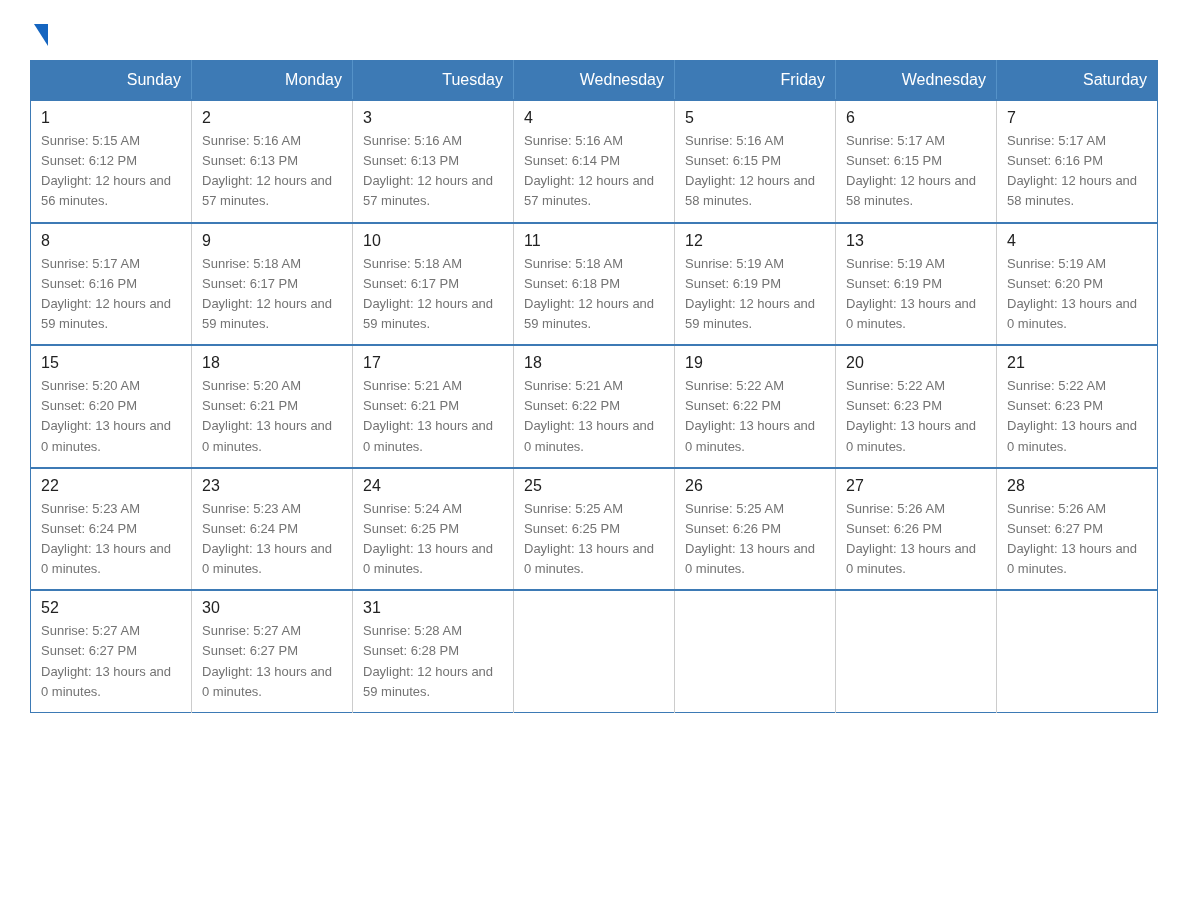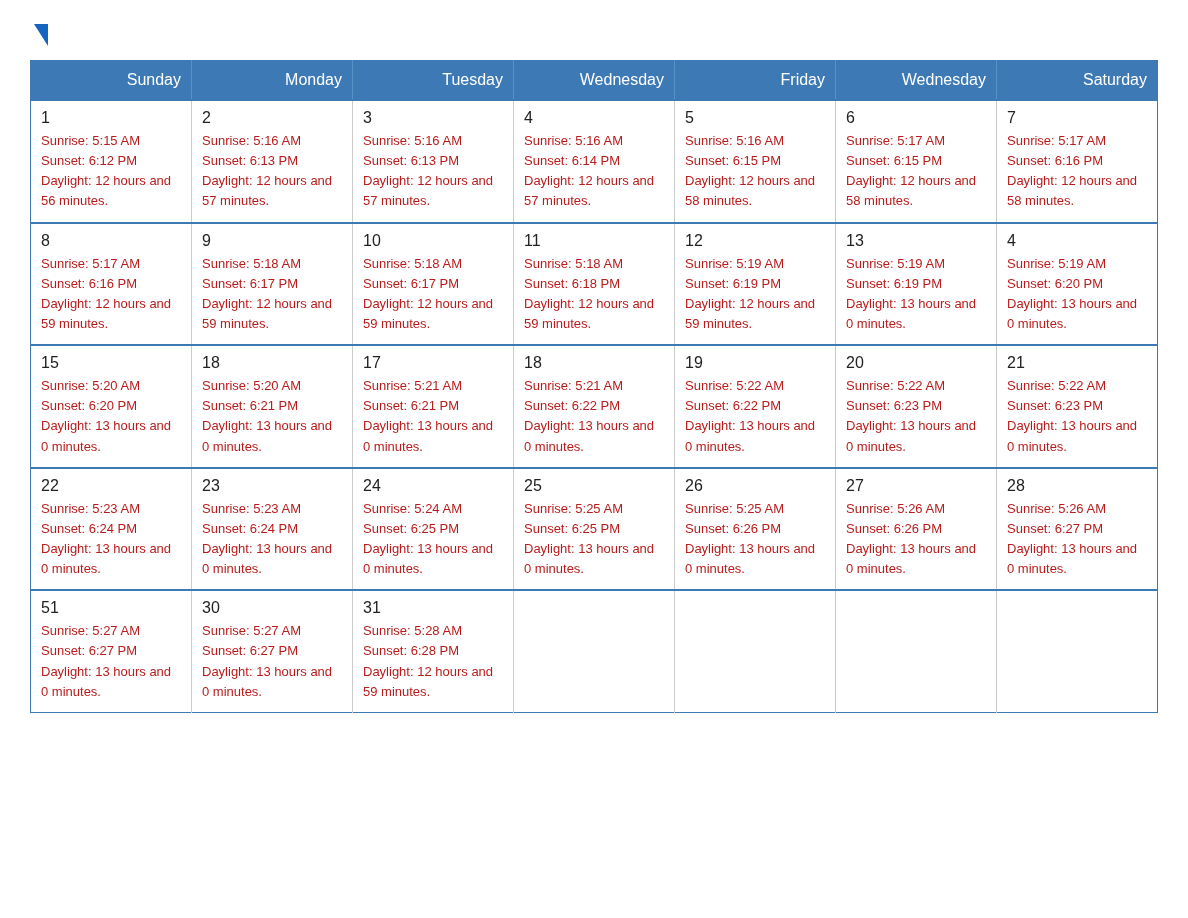--- a/index.html
+++ b/index.html
@@ -87,21 +87,21 @@
     }
     .day-number {
       font-size: 16px;
       font-weight: 500;
       color: #222;
       margin-bottom: 4px;
       display: block;
     }
     .day-info {
       font-size: 13px;
-      color: #b91c1c;
+      color: #737373;
       line-height: 1.55;
     }
     .empty-cell {
       background: #fff;
     }
   </style>
 </head>
 <body>
 
 <div class="header">
@@ -246,21 +246,21 @@
           <span class="day-number">27</span>
           <div class="day-info">Sunrise: 5:26 AM<br>Sunset: 6:26 PM<br>Daylight: 13 hours and 0 minutes.</div>
         </td>
         <td>
           <span class="day-number">28</span>
           <div class="day-info">Sunrise: 5:26 AM<br>Sunset: 6:27 PM<br>Daylight: 13 hours and 0 minutes.</div>
         </td>
       </tr>
       <tr>
         <td>
-          <span class="day-number">51</span>
+          <span class="day-number">52</span>
           <div class="day-info">Sunrise: 5:27 AM<br>Sunset: 6:27 PM<br>Daylight: 13 hours and 0 minutes.</div>
         </td>
         <td>
           <span class="day-number">30</span>
           <div class="day-info">Sunrise: 5:27 AM<br>Sunset: 6:27 PM<br>Daylight: 13 hours and 0 minutes.</div>
         </td>
         <td>
           <span class="day-number">31</span>
           <div class="day-info">Sunrise: 5:28 AM<br>Sunset: 6:28 PM<br>Daylight: 12 hours and 59 minutes.</div>
         </td>

